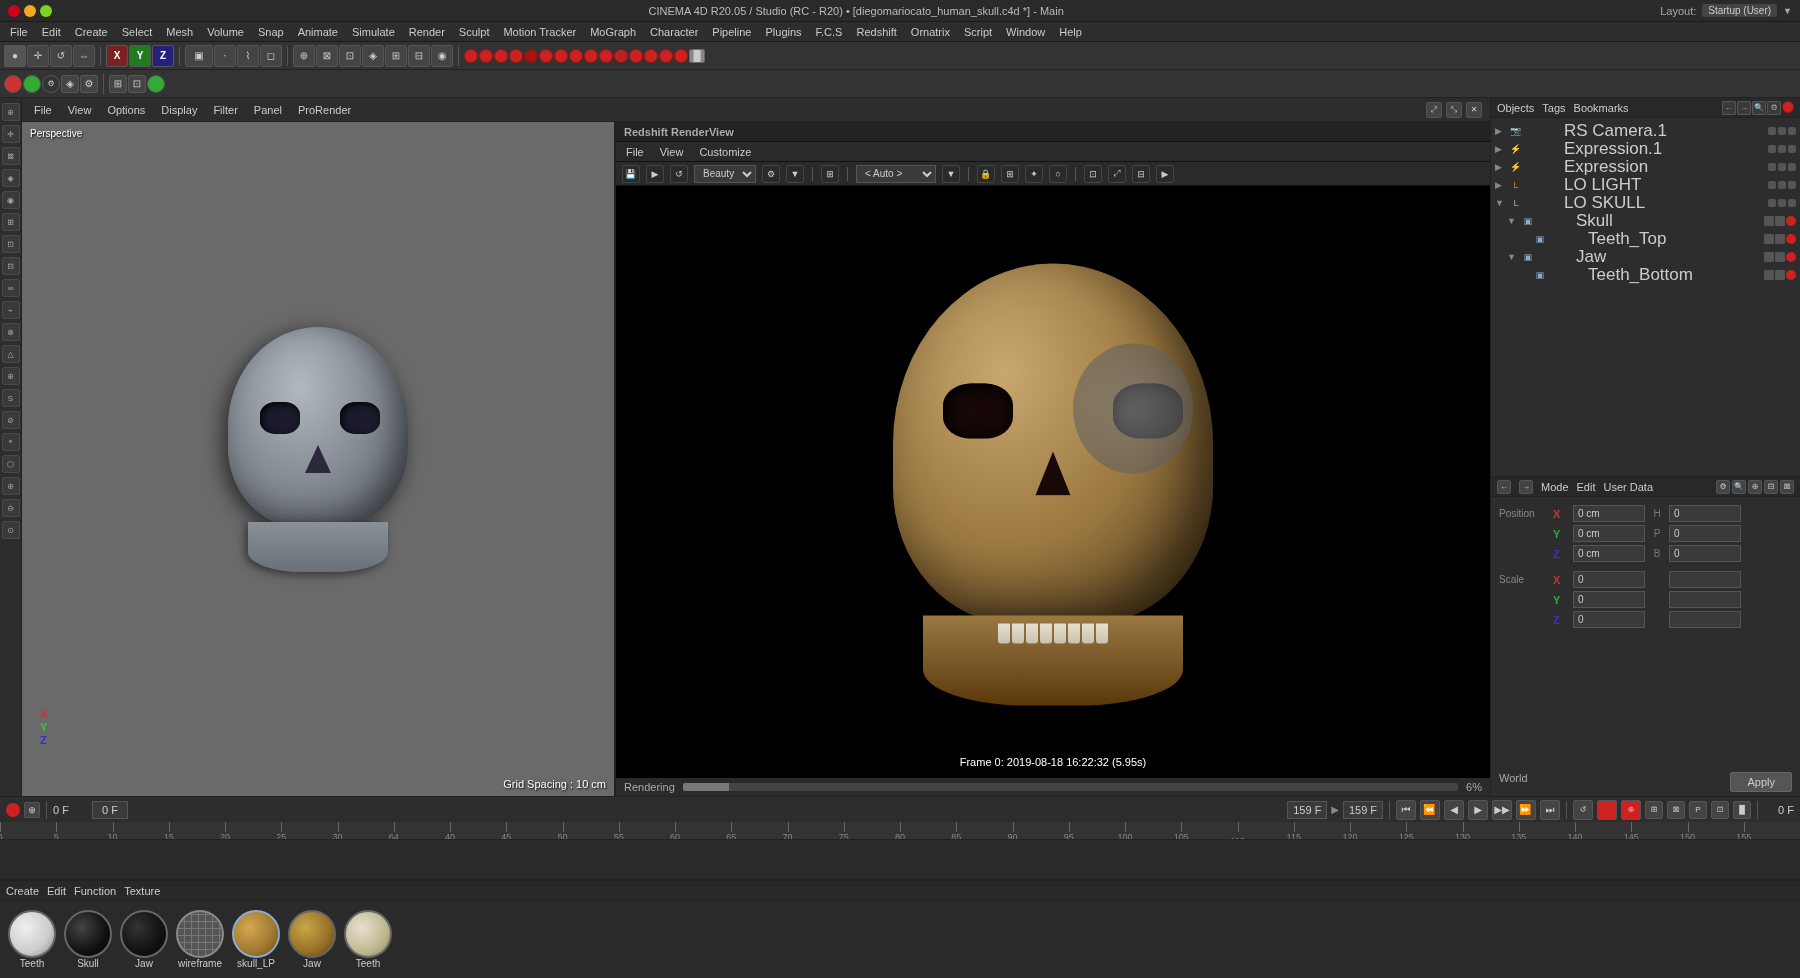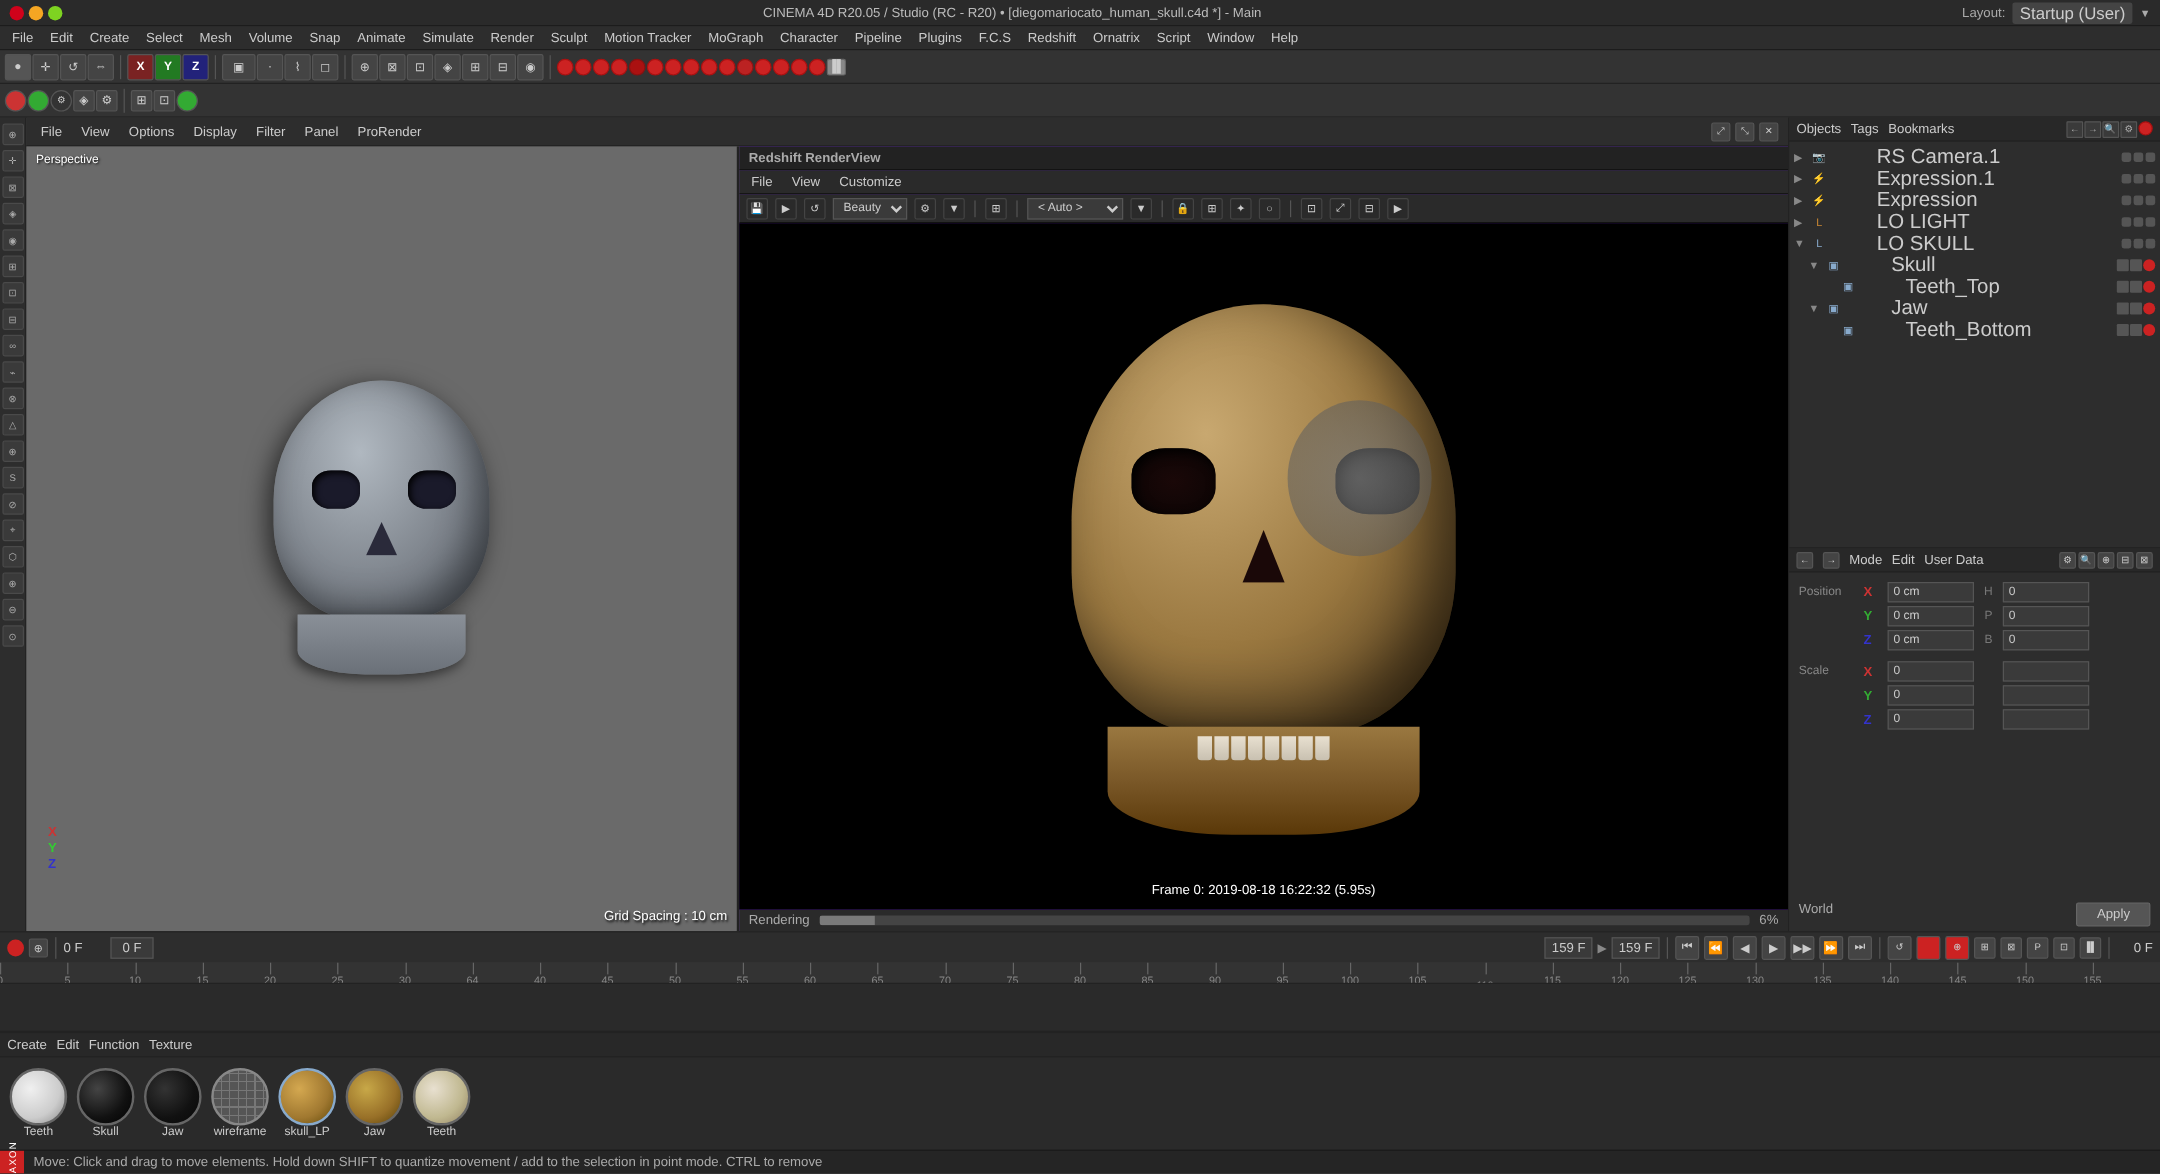--- a/index.html
+++ b/index.html
@@ -734,21 +734,21 @@
 
   <div id="title-bar">
     <div id="title-bar-controls">
       <span class="title-btn close"></span>
       <span class="title-btn minimize"></span>
       <span class="title-btn maximize"></span>
     </div>
     <span id="title-bar-text">CINEMA 4D R20.05 / Studio (RC - R20) • [diegomariocato_human_skull.c4d *] - Main</span>
     <div style="display:flex; align-items:center; gap:6px;">
       <span style="font-size:11px;color:#aaa;">Layout:</span>
-      <span style="font-size:14px;color:#ccc;background:#444;padding:1px 6px;border-radius:2px;">Startup (User)</span>
+      <span style="font-size:10px;color:#ccc;background:#444;padding:1px 6px;border-radius:2px;">Startup (User)</span>
       <span style="font-size:9px;color:#aaa;">▼</span>
     </div>
   </div>
 
   <div id="menu-bar">
     <div class="menu-item">File</div>
     <div class="menu-item">Edit</div>
     <div class="menu-item">Create</div>
     <div class="menu-item">Select</div>
     <div class="menu-item">Mesh</div>
@@ -1332,21 +1332,14 @@
       </div>
 
       <div class="material-item">
         <div class="material-preview" style="background: radial-gradient(circle at 35% 35%, #e8e0d0, #c0b890 60%, #908060);"></div>
         <span class="material-label">Teeth</span>
       </div>
 
     </div>
   </div>
 
-  <div id="status-bar">
-
-    <div style="width:20px; background:#cc2222; height:100%; display:flex; align-items:center; justify-content:center; margin-left:-8px; margin-right:8px;">
-      <span style="writing-mode:vertical-rl; font-size:8px; color:#fff; transform:rotate(180deg); letter-spacing:1px;">MAXON</span>
-    </div>
-    <span>Move: Click and drag to move elements. Hold down SHIFT to quantize movement / add to the selection in point mode. CTRL to remove</span>
-  </div>
 
 </div>
 
 </body></html>

